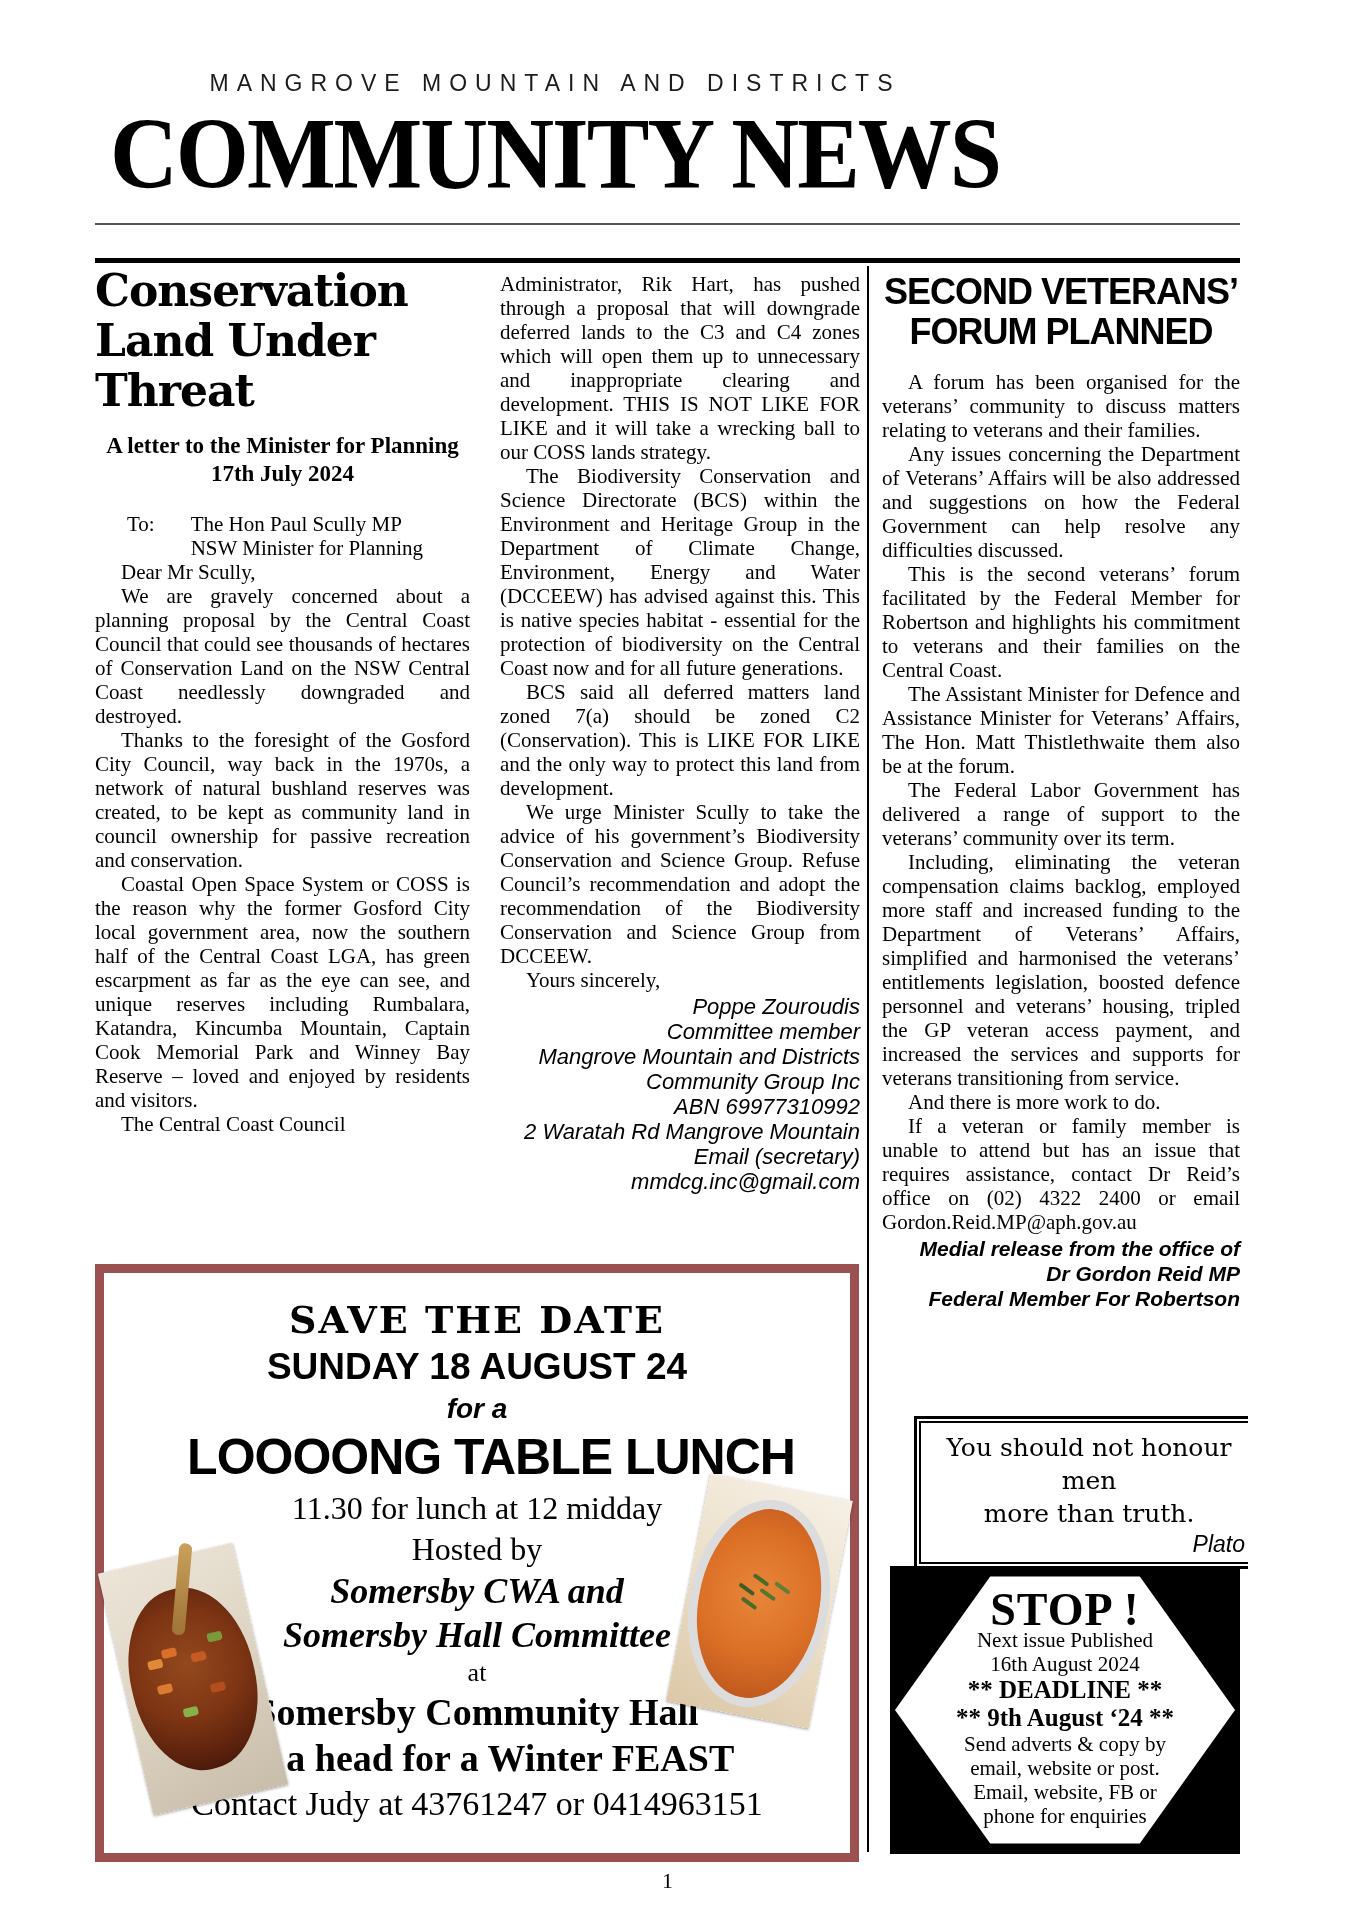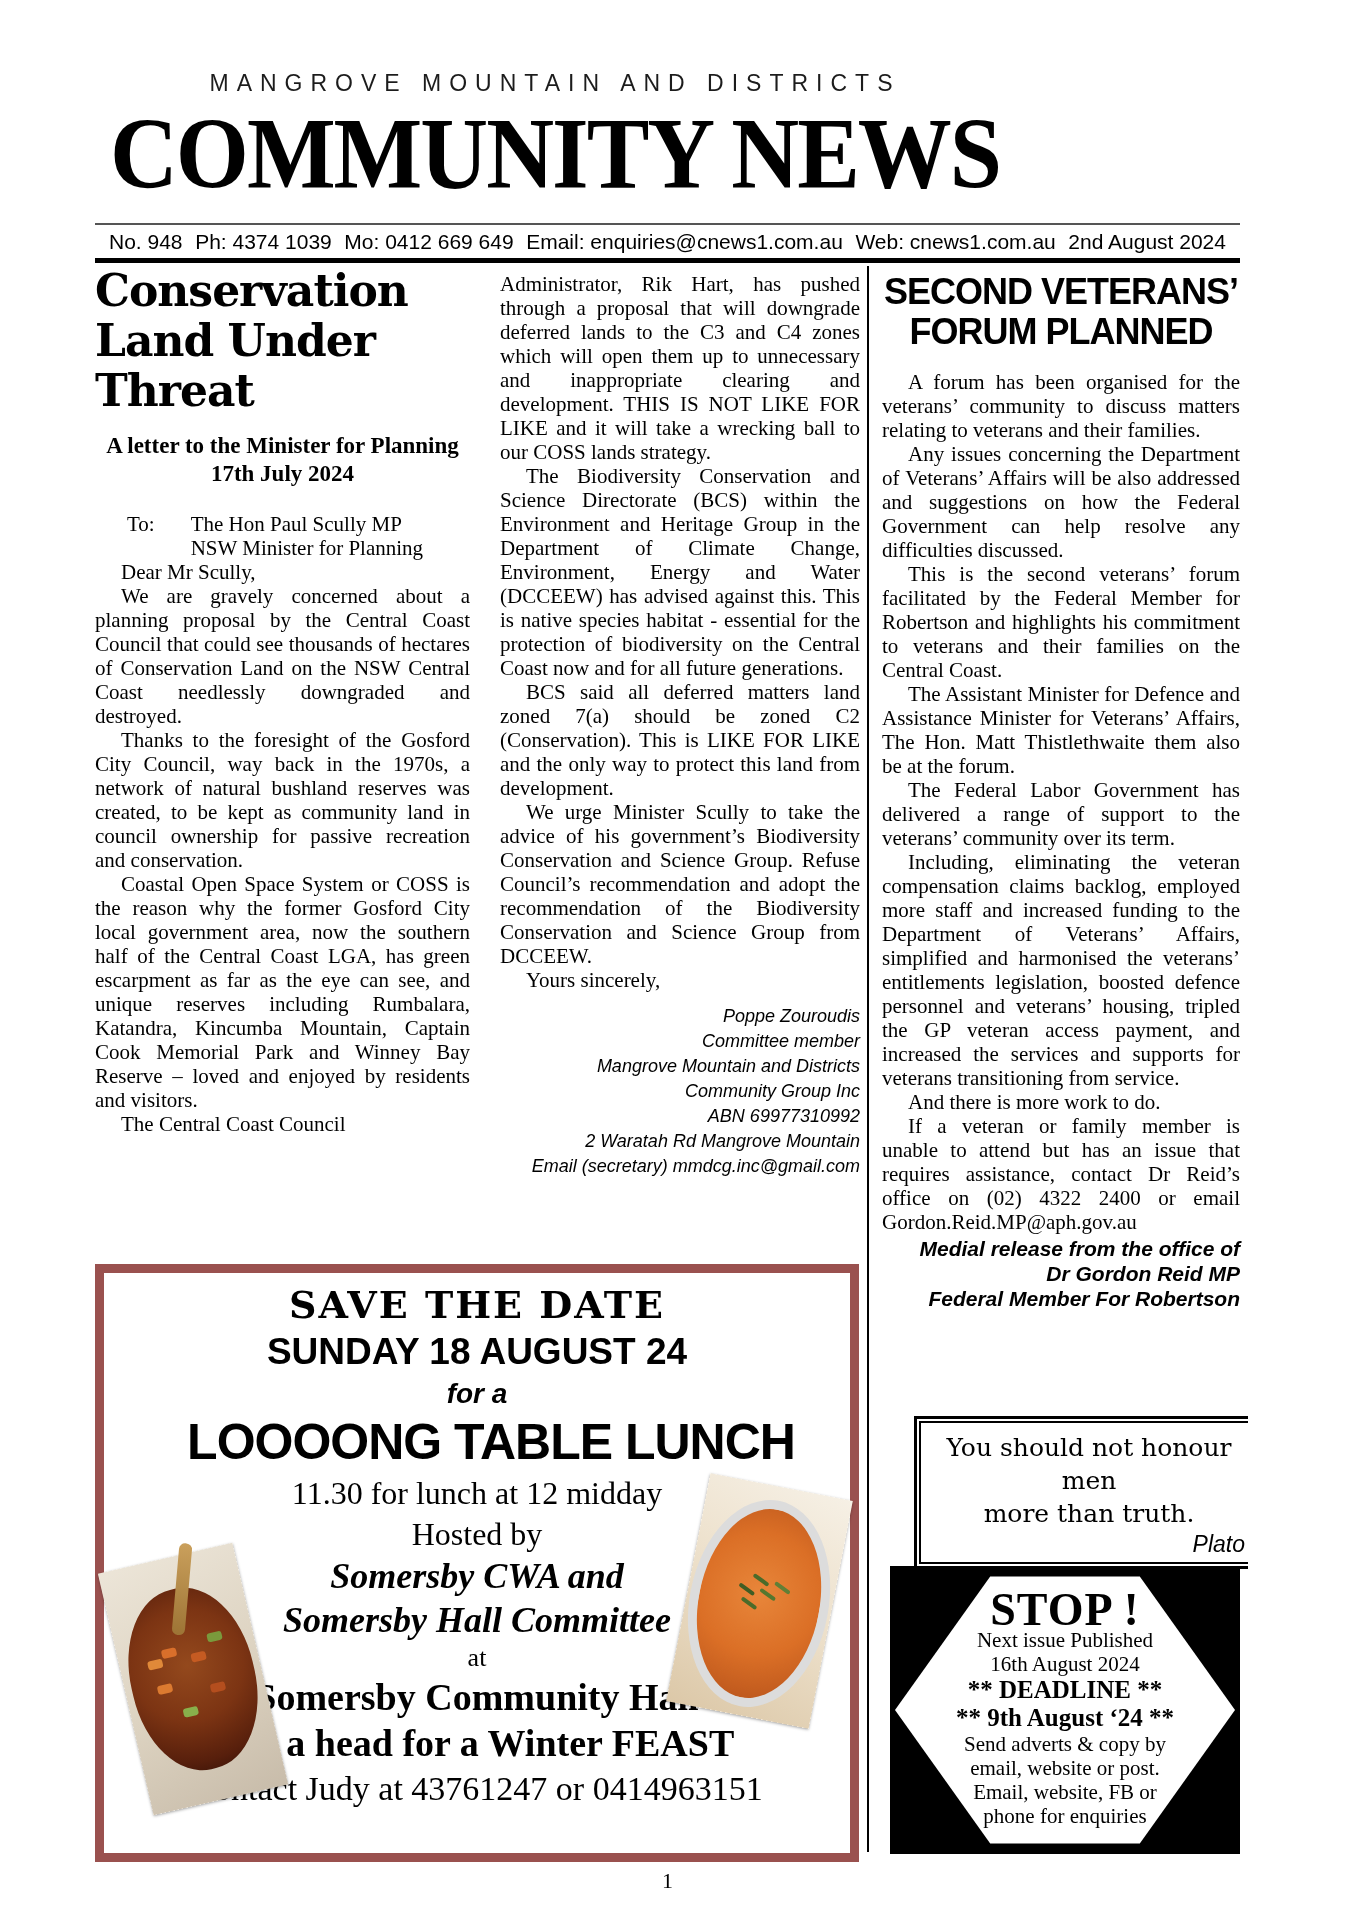--- a/index.html
+++ b/index.html
@@ -37,38 +37,38 @@
 
   .head-left {
     font-family:"DejaVu Serif", serif; font-weight:bold; font-size:44px;
     line-height:50px; text-align:left; letter-spacing:-1px; margin:0 0 16px 0;
   }
   .subhead { font-weight:bold; font-size:23px; line-height:28px; text-align:center; margin:0 0 24px 0; }
   .to-block { display:flex; gap:36px; padding-left:32px; text-align:left; }
   .to-block .addr div { line-height:24px; }
 
   .signature {
-    margin-top:12px; text-align:right; font-family:"Liberation Sans", sans-serif;
-    font-style:italic; font-size:18px; line-height:25px;
+    margin-top:2px; text-align:right; font-family:"Liberation Sans", sans-serif;
+    font-style:italic; font-size:22px; line-height:25px;
   }
   .head-right {
     font-family:"Liberation Sans", sans-serif; font-weight:bold; font-size:36px;
     line-height:40px; text-align:center; letter-spacing:-1px; margin:0 0 18px 0;
   }
   .attribution {
     margin-top:2px; text-align:right; font-family:"Liberation Sans", sans-serif;
     font-style:italic; font-weight:bold; font-size:21px; line-height:25px;
   }
 
   
   .save-box {
     position:absolute; left:95px; top:1264px; width:764px; height:598px;
     border:9px solid #9a514f; background:#fff; box-sizing:border-box; text-align:center;
   }
-  .save-inner { position:relative; width:100%; height:100%; padding-top:9px; box-sizing:border-box; }
+  .save-inner { position:relative; width:100%; height:100%; padding-top:24px; box-sizing:border-box; }
   .save-title { font-family:"DejaVu Serif", serif; font-weight:bold; font-size:38px; letter-spacing:2px; line-height:46px; }
   .save-date  { font-family:"Liberation Sans", sans-serif; font-weight:bold; font-size:37px; line-height:48px; }
   .save-fora  { font-family:"Liberation Sans", sans-serif; font-weight:bold; font-style:italic; font-size:28px; line-height:36px; }
   .save-event { font-family:"Liberation Sans", sans-serif; font-weight:bold; font-size:50px; line-height:60px; letter-spacing:-1px;margin-left:28px; }
   .save-time  { font-size:32px; line-height:42px; }
   .save-host  { font-size:32px; line-height:40px; }
   .save-cwa   { font-weight:bold; font-style:italic; font-size:36px; line-height:44px; }
   .save-at    { font-size:26px; line-height:32px; }
   .save-hall  { font-weight:bold; font-size:38px; line-height:46px; }
   .save-price { font-weight:bold; font-size:38px; line-height:46px; }
@@ -114,28 +114,20 @@
 </head>
 <body>
 
 <div class="page">
 
   <div class="masthead">
     <div class="kicker">MANGROVE MOUNTAIN AND DISTRICTS</div>
     <div class="mast-title">COMMUNITY NEWS</div>
   </div>
   <div class="rule-thin"></div>
-  <div class="infobar">
-    <span>No. 948</span>
-    <span>Ph: 4374 1039</span>
-    <span>Mo: 0412 669 649</span>
-    <span>Email: enquiries@cnews1.com.au</span>
-    <span>Web: cnews1.com.au</span>
-    <span>2nd August 2024</span>
-  </div>
   <div class="rule-thick"></div>
 
   <div class="col col-left">
     <h1 class="head-left">Conservation Land Under Threat</h1>
     <div class="subhead">
       <div>A letter to the Minister for Planning</div>
       <div>17th July 2024</div>
     </div>
     <div class="to-block">
       <span>To:</span>

